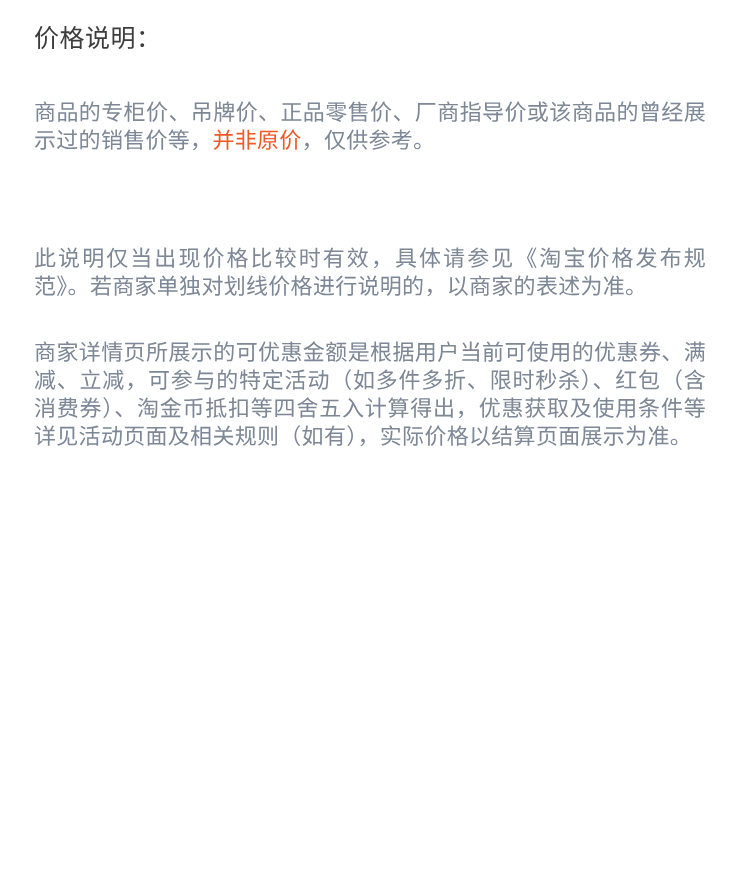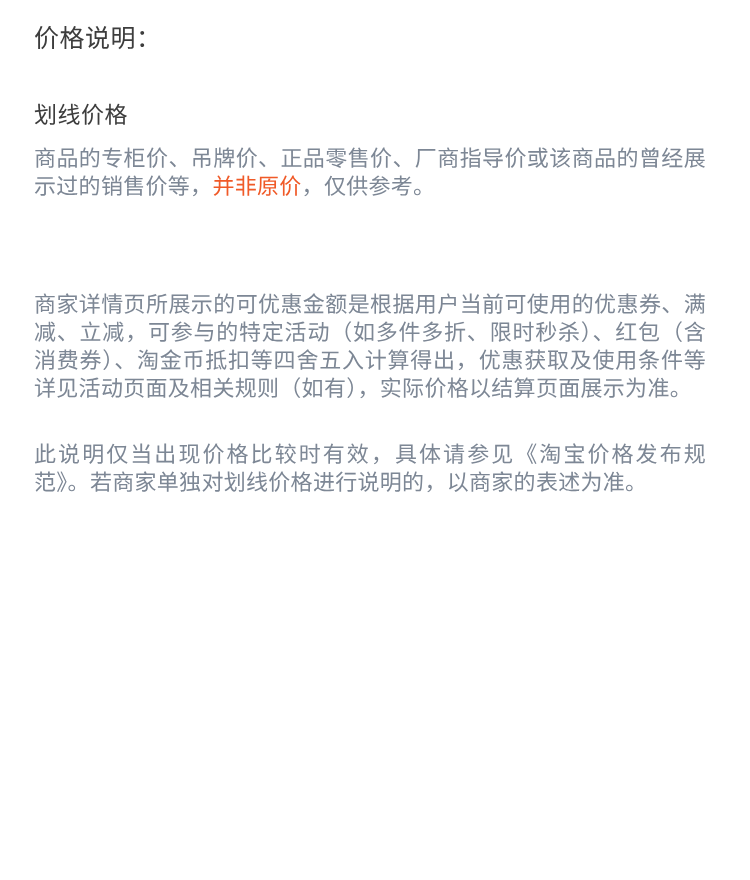--- a/index.html
+++ b/index.html
@@ -57,26 +57,25 @@
   .block-gap-2 { height: 26px; }
 </style>
 </head>
 <body>
 
 <div class="page">
 
   <h1 class="doc-title">价格说明：</h1>
 
   <div class="section">
-    <h2 class="section-heading">划线价格</h2>
     <p class="para"><span>商品的专柜价、吊牌价、正品零售价、厂商指导价或该商品的曾经展示过的销售价等，</span><span class="hl">并非原价</span><span>，仅供参考。</span></p>
   </div>
 
   <div class="block-gap-2"></div>
 
   <div class="section">
 
+    <p class="para spaced"><span>此说明仅当出现价格比较时有效，具体请参见《淘宝价格发布规范》。若商家单独对划线价格进行说明的，以商家的表述为准。</span></p>
+
     <p class="para spaced"><span>商家详情页所展示的可优惠金额是根据用户当前可使用的优惠券、满减、立减，可参与的特定活动（如多件多折、限时秒杀）、红包（含消费券）、淘金币抵扣等四舍五入计算得出，优惠获取及使用条件等详见活动页面及相关规则（如有），实际价格以结算页面展示为准。</span></p>
-
-    <p class="para spaced"><span>此说明仅当出现价格比较时有效，具体请参见《淘宝价格发布规范》。若商家单独对划线价格进行说明的，以商家的表述为准。</span></p>
   </div>
 
 </div>
 
 </body></html>

